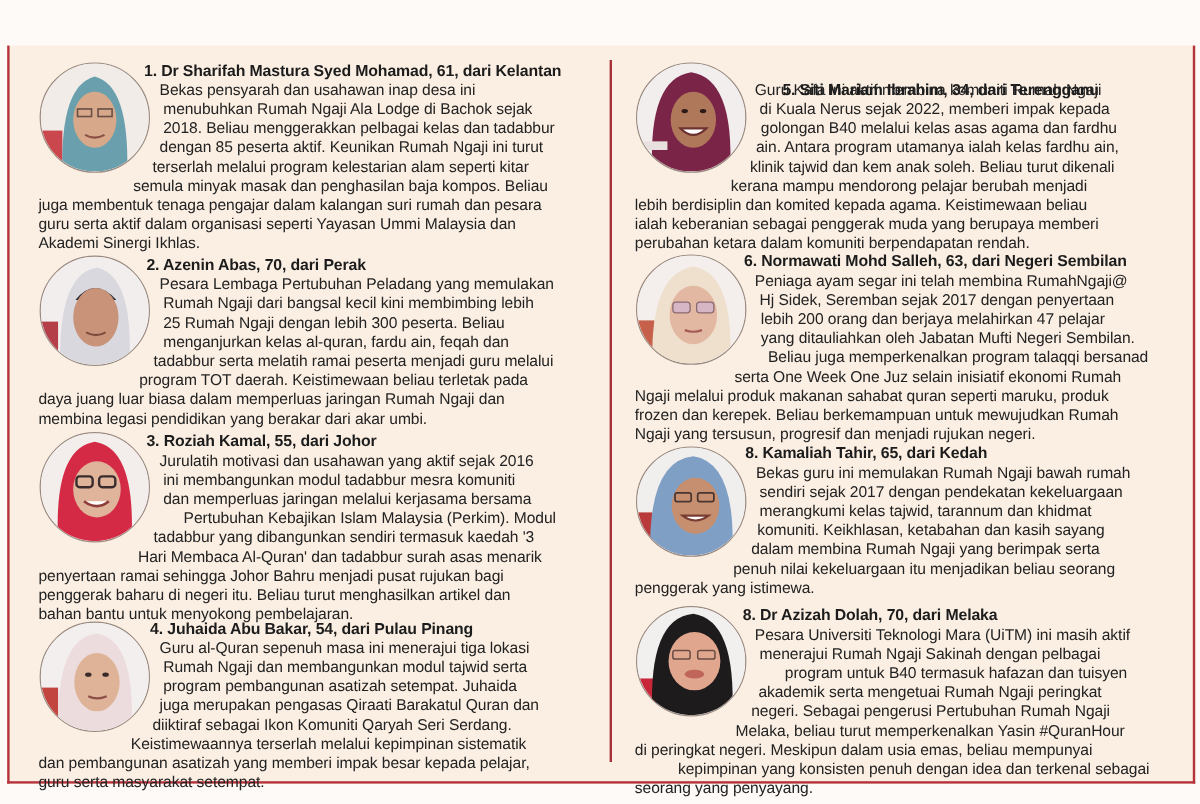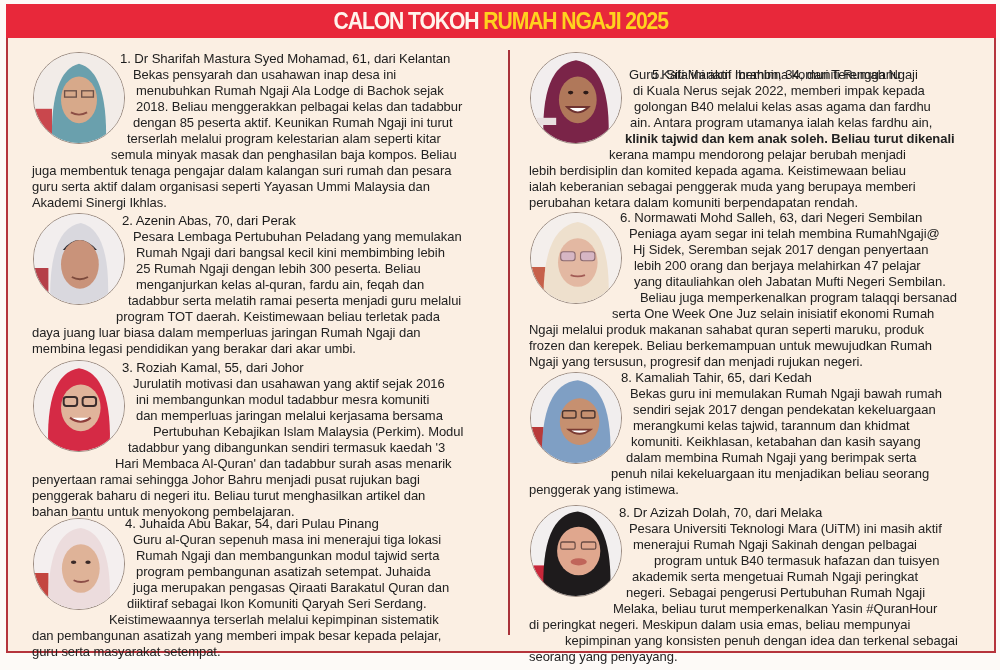--- a/index.html
+++ b/index.html
@@ -36,36 +36,33 @@
       background: #a8323a;
     }
     .photo {
       position: absolute; width: 92px; height: 92px; border-radius: 50%;
       border: 1.5px solid #9a8a80;
       overflow: hidden;
       background: #f1f1f1;
     }
     .photo svg { width: 100%; height: 100%; display: block; }
     .name {
-      position: absolute; font-weight: normal; font-size: 13.2px; color: #1c1c1c;
+      position: absolute; font-weight: bold; font-size: 13.2px; color: #1c1c1c;
       white-space: nowrap; letter-spacing: -0.1px;
     }
     .line {
       position: absolute; font-size: 13px; color: #222; white-space: nowrap;
       letter-spacing: -0.05px;
     }
   </style>
 </head>
 <body>
 
 <div class="page">
 
-  <div class="header">
-    <div class="title"><span>CALON TOKOH </span><span class="hl">RUMAH NGAJI 2025</span></div>
-  </div>
 
   <div class="panel"></div>
   <div class="divider"></div>
 
   <div>
     <div class="photo" style="left:33px; top:52px;">
       <svg viewBox="0 0 100 100">
         <rect width="100" height="100" fill="#f2ece8"></rect>
         <rect x="0" y="62" width="20" height="38" fill="#c9474d"></rect>
         <path d="M20 100 Q18 20 50 12 Q82 20 80 100 Z" fill="#6aa0ad"></path>
@@ -165,21 +162,21 @@
         <ellipse cx="44" cy="44" rx="3" ry="2" fill="#2d1b18"></ellipse>
         <ellipse cx="61" cy="44" rx="3" ry="2" fill="#2d1b18"></ellipse>
         <path d="M40 60 Q52 72 64 60 Z" fill="#fff" stroke="#6e3331" stroke-width="2"></path>
       </svg>
     </div>
     <div class="name" style="left:616px; top:67px;margin-left:36px;">5. Siti Mariam Ibrahim, 34, dari Terengganu</div>
     <div class="line" style="left:629px; top:67px;">Guru Kafa ini aktif membina komuniti Rumah Ngaji</div>
     <div class="line" style="left:633px; top:83px;">di Kuala Nerus sejak 2022, memberi impak kepada</div>
     <div class="line" style="left:634px; top:99px;">golongan B40 melalui kelas asas agama dan fardhu</div>
     <div class="line" style="left:630px; top:115px;">ain. Antara program utamanya ialah kelas fardhu ain,</div>
-    <div class="line" style="left:625px; top:131px;font-weight:bold;">klinik tajwid dan kem anak soleh. Beliau turut dikenali</div>
+    <div class="line" style="left:625px; top:131px;">klinik tajwid dan kem anak soleh. Beliau turut dikenali</div>
     <div class="line" style="left:609px; top:147px;">kerana mampu mendorong pelajar berubah menjadi</div>
     <div class="line" style="left:529px; top:163px;">lebih berdisiplin dan komited kepada agama. Keistimewaan beliau</div>
     <div class="line" style="left:529px; top:179px;">ialah keberanian sebagai penggerak muda yang berupaya memberi</div>
     <div class="line" style="left:529px; top:195px;">perubahan ketara dalam komuniti berpendapatan rendah.</div>
   </div>
 
   <div>
     <div class="photo" style="left:530px; top:212px;">
       <svg viewBox="0 0 100 100">
         <rect width="100" height="100" fill="#f4efec"></rect>

